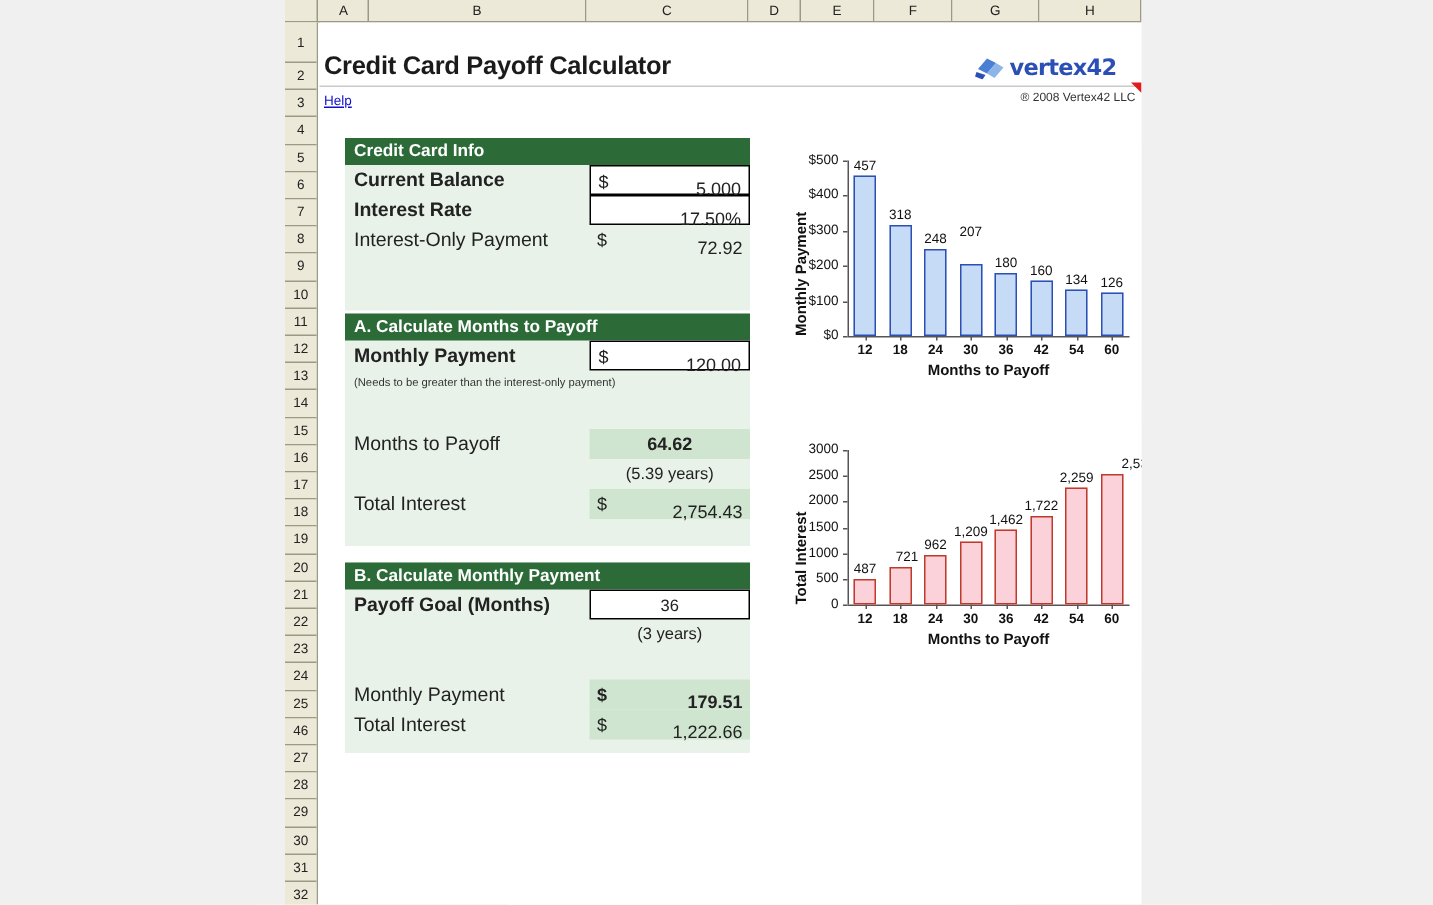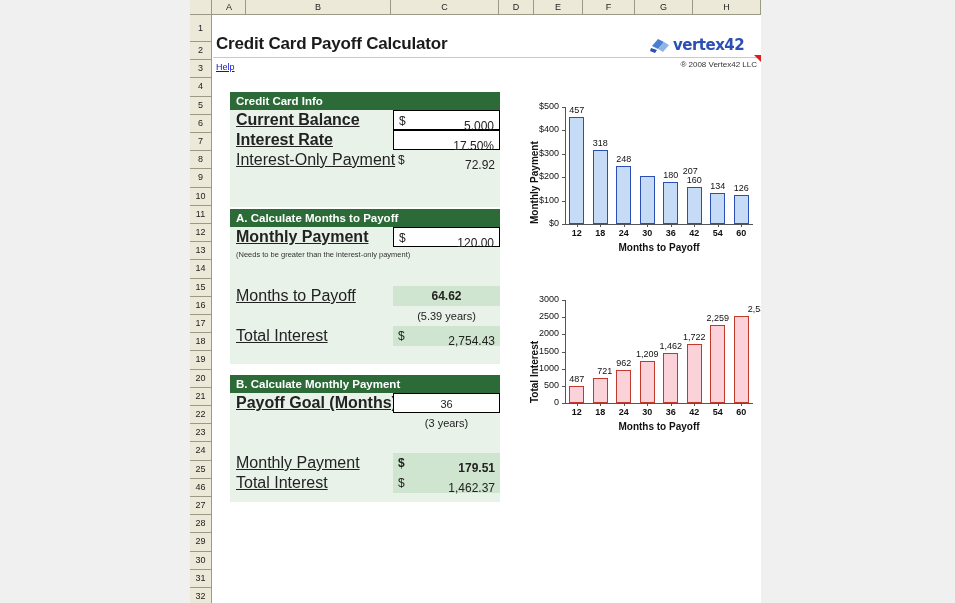--- a/index.html
+++ b/index.html
@@ -39,21 +39,21 @@
   .logo .wtxt{font-size:15px;color:#2b4fb5;font-weight:bold;letter-spacing:-0.5px;margin-left:3px;
               font-family:"DejaVu Sans",sans-serif;}
   .redtri{position:absolute;right:0px;top:40px;width:0;height:0;
           border-top:7px solid #e01b1b;border-left:7px solid transparent;}
 
   
   .panel{position:absolute;width:270px;background:#e9f2e9;}
   .phdr{height:18px;line-height:18px;background:#2c6b38;color:#ffffff;font-weight:bold;
         font-size:11.5px;padding-left:6px;box-sizing:border-box;}
   .prow{position:relative;height:20px;line-height:20px;font-size:12px;color:#222;}
-  .plabel{position:absolute;left:6px;top:0;font-size:16px;color:#222;white-space:nowrap;text-decoration:underline;}
+  .plabel{position:absolute;left:6px;top:0;font-size:13px;color:#222;white-space:nowrap;}
   .plabel.b{font-weight:bold;}
   .pnote{position:absolute;left:6px;top:0;font-size:7.5px;color:#333;white-space:nowrap;}
   .pval{position:absolute;left:163px;top:0;width:107px;height:20px;box-sizing:border-box;}
   .pval .dollar{position:absolute;left:5px;top:0;font-size:12px;}
   .pval .num{position:absolute;right:5px;top:5px;font-size:12px;}
   .inputbox{background:#ffffff;border:1px solid #000;}
   .greencell{background:#cfe5cf;}
   .bold{font-weight:bold;}
   .ctrnum{position:absolute;left:0;right:0;top:0;text-align:center;font-size:11px;}
 
@@ -237,21 +237,21 @@
         <span class="pval greencell">
           <span class="dollar bold">$</span>
           <span class="num bold">179.51</span>
         </span>
       </div>
 
       <div class="prow">
         <span class="plabel">Total Interest</span>
         <span class="pval greencell">
           <span class="dollar">$</span>
-          <span class="num">1,462.37</span>
+          <span class="num">1,222.66</span>
         </span>
       </div>
     </div>
 
 
     <div class="chart" id="chart0" style="left:305px;top:78px;width:243px;height:175px;">
         <div class="axisline" style="left: 47px; top: 14px; width: 1px; height: 117px;"></div>
         <div class="axisline" style="left: 47px; top: 131px; width: 188px; height: 1px;"></div>
         <div class="ytick" style="left: 0px; top: 125px; width: 41px;">$0</div>
         <div class="tickmark" style="left: 44px; top: 131px; width: 3px; height: 1px;"></div>
@@ -271,21 +271,21 @@
         <div class="tickmark" style="left: 58.75px; top: 131px; width: 1px; height: 3px;"></div>
         <div class="bar blue" style="left: 74.965px; top: 56.588px; width: 14.57px; height: 74.412px;"></div>
         <div class="barlabel" style="left: 70.265px; top: 44.588px; width: 23.97px;">318</div>
         <div class="xtick" style="left: 70.5px; top: 135px; width: 23.5px;">18</div>
         <div class="tickmark" style="left: 82.25px; top: 131px; width: 1px; height: 3px;"></div>
         <div class="bar blue" style="left: 98.465px; top: 72.968px; width: 14.57px; height: 58.032px;"></div>
         <div class="barlabel" style="left: 93.765px; top: 60.968px; width: 23.97px;">248</div>
         <div class="xtick" style="left: 94px; top: 135px; width: 23.5px;">24</div>
         <div class="tickmark" style="left: 105.75px; top: 131px; width: 1px; height: 3px;"></div>
         <div class="bar blue" style="left: 121.965px; top: 82.562px; width: 14.57px; height: 48.438px;"></div>
-        <div class="barlabel" style="left: 117.265px; top: 73px; width: 23.97px; margin-left: 43px;">207</div>
+        <div class="barlabel" style="left: 117.265px; top: 56px; width: 23.97px;">207</div>
         <div class="xtick" style="left: 117.5px; top: 135px; width: 23.5px;">30</div>
         <div class="tickmark" style="left: 129.25px; top: 131px; width: 1px; height: 3px;"></div>
         <div class="bar blue" style="left: 145.465px; top: 88.88px; width: 14.57px; height: 42.12px;"></div>
         <div class="barlabel" style="left: 140.765px; top: 76.88px; width: 23.97px;">180</div>
         <div class="xtick" style="left: 141px; top: 135px; width: 23.5px;">36</div>
         <div class="tickmark" style="left: 152.75px; top: 131px; width: 1px; height: 3px;"></div>
         <div class="bar blue" style="left: 168.965px; top: 93.56px; width: 14.57px; height: 37.44px;"></div>
         <div class="barlabel" style="left: 164.265px; top: 81.56px; width: 23.97px;">160</div>
         <div class="xtick" style="left: 164.5px; top: 135px; width: 23.5px;">42</div>
         <div class="tickmark" style="left: 176.25px; top: 131px; width: 1px; height: 3px;"></div>

